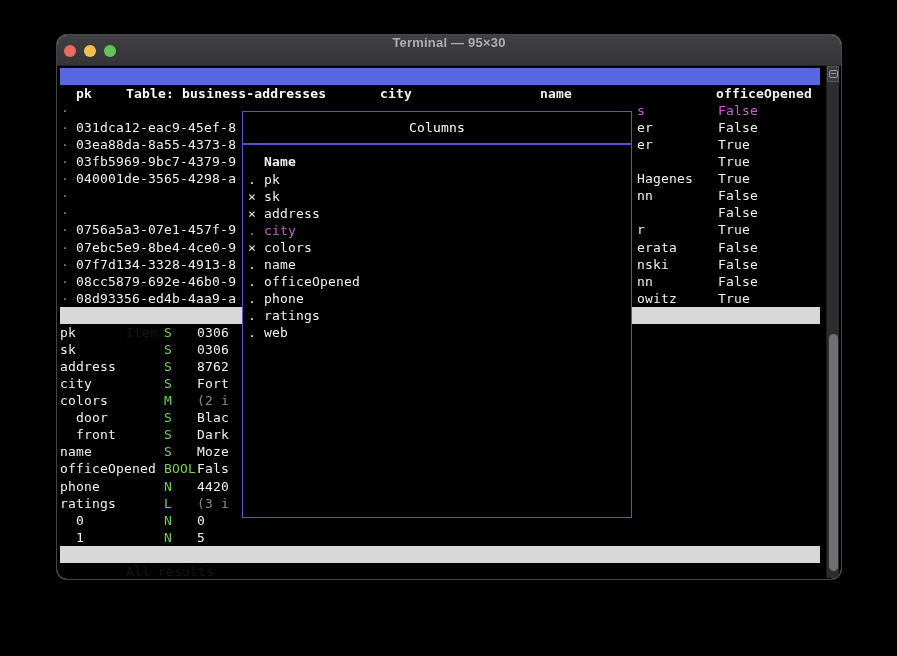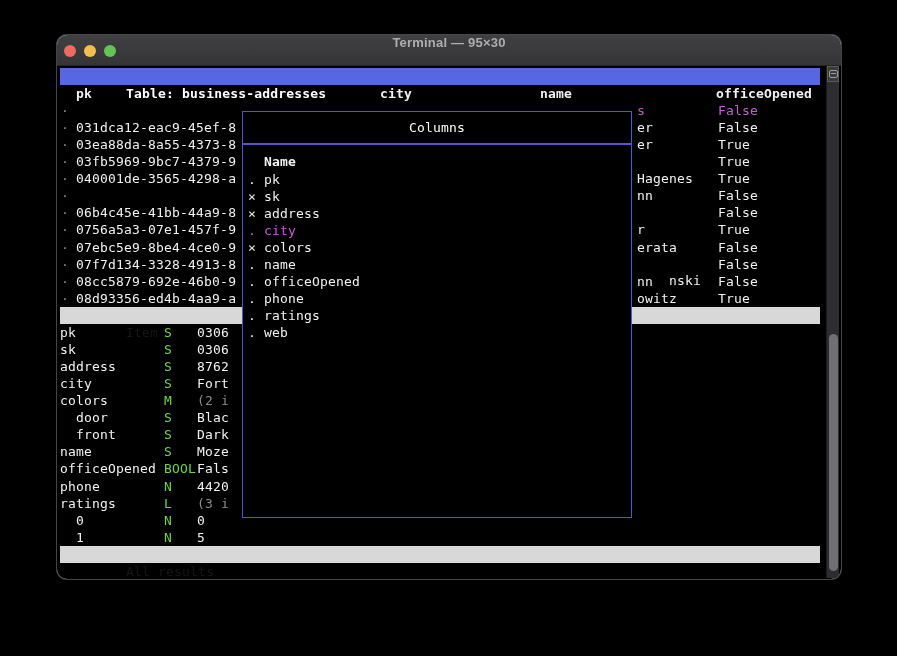--- a/index.html
+++ b/index.html
@@ -135,39 +135,38 @@
             <span class="cell frag" style="left: 580px;">Hagenes</span>
             <span class="cell off" style="left: 661px;">True</span>
           </div>
           <div class="trow" style="top: 121px;">
             <span class="dot" style="left: 4px;">·</span>
             <span class="cell frag" style="left: 580px;">nn</span>
             <span class="cell off" style="left: 661px;">False</span>
           </div>
           <div class="trow" style="top: 138px;">
             <span class="dot" style="left: 4px;">·</span>
-            <span class="cell pkv" style="left: 19px;">06b4c45e-41bb-44a9-8</span>
             <span class="cell off" style="left: 661px;">False</span>
           </div>
           <div class="trow" style="top: 155px;">
             <span class="dot" style="left: 4px;">·</span>
             <span class="cell pkv" style="left: 19px;">0756a5a3-07e1-457f-9</span>
             <span class="cell frag" style="left: 580px;">r</span>
             <span class="cell off" style="left: 661px;">True</span>
           </div>
           <div class="trow" style="top: 173px;">
             <span class="dot" style="left: 4px;">·</span>
             <span class="cell pkv" style="left: 19px;">07ebc5e9-8be4-4ce0-9</span>
             <span class="cell frag" style="left: 580px;">erata</span>
             <span class="cell off" style="left: 661px;">False</span>
           </div>
           <div class="trow" style="top: 190px;">
             <span class="dot" style="left: 4px;">·</span>
             <span class="cell pkv" style="left: 19px;">07f7d134-3328-4913-8</span>
-            <span class="cell frag" style="left: 612px; margin-top: 16px;">nski</span>
+            <span class="cell frag" style="left: 580px;">nski</span>
             <span class="cell off" style="left: 661px;">False</span>
           </div>
           <div class="trow" style="top: 207px;">
             <span class="dot" style="left: 4px;">·</span>
             <span class="cell pkv" style="left: 19px;">08cc5879-692e-46b0-9</span>
             <span class="cell frag" style="left: 580px;">nn</span>
             <span class="cell off" style="left: 661px;">False</span>
           </div>
           <div class="trow" style="top: 224px;">
             <span class="dot" style="left: 4px;">·</span>

